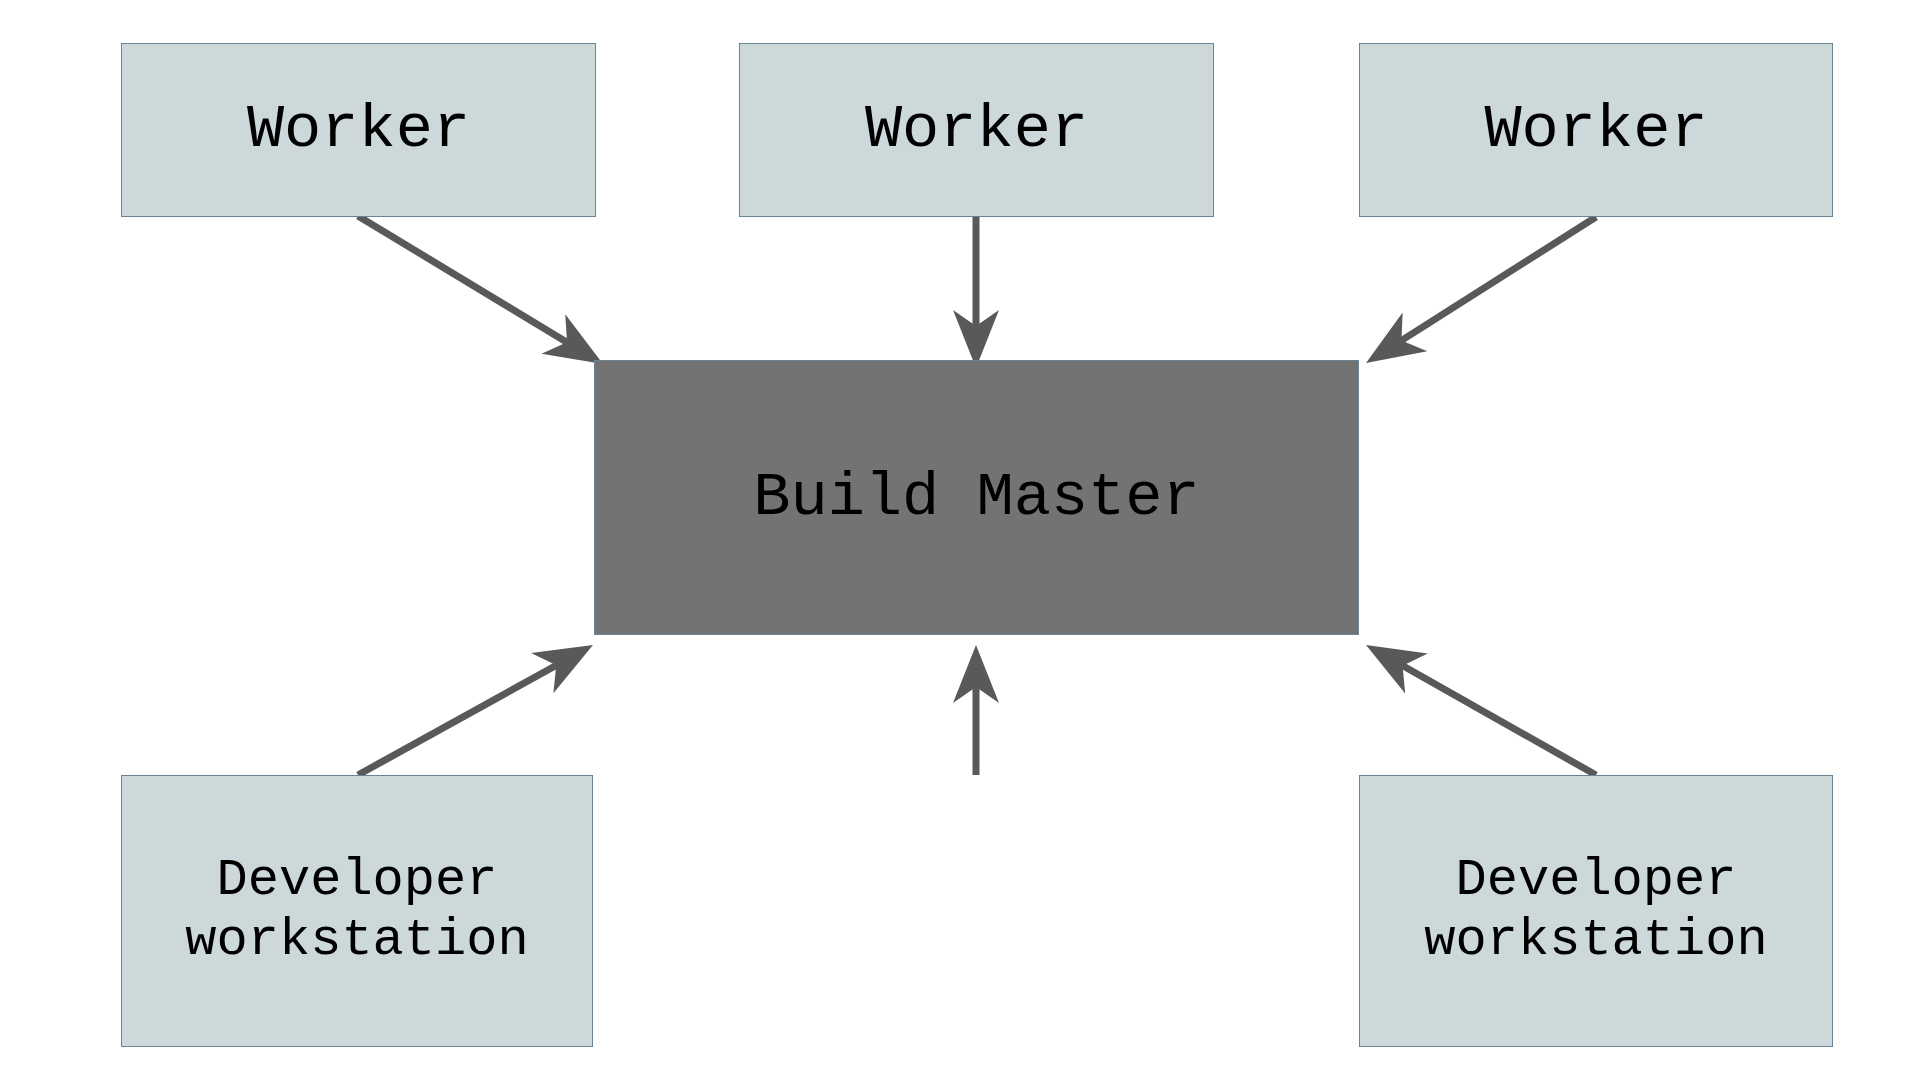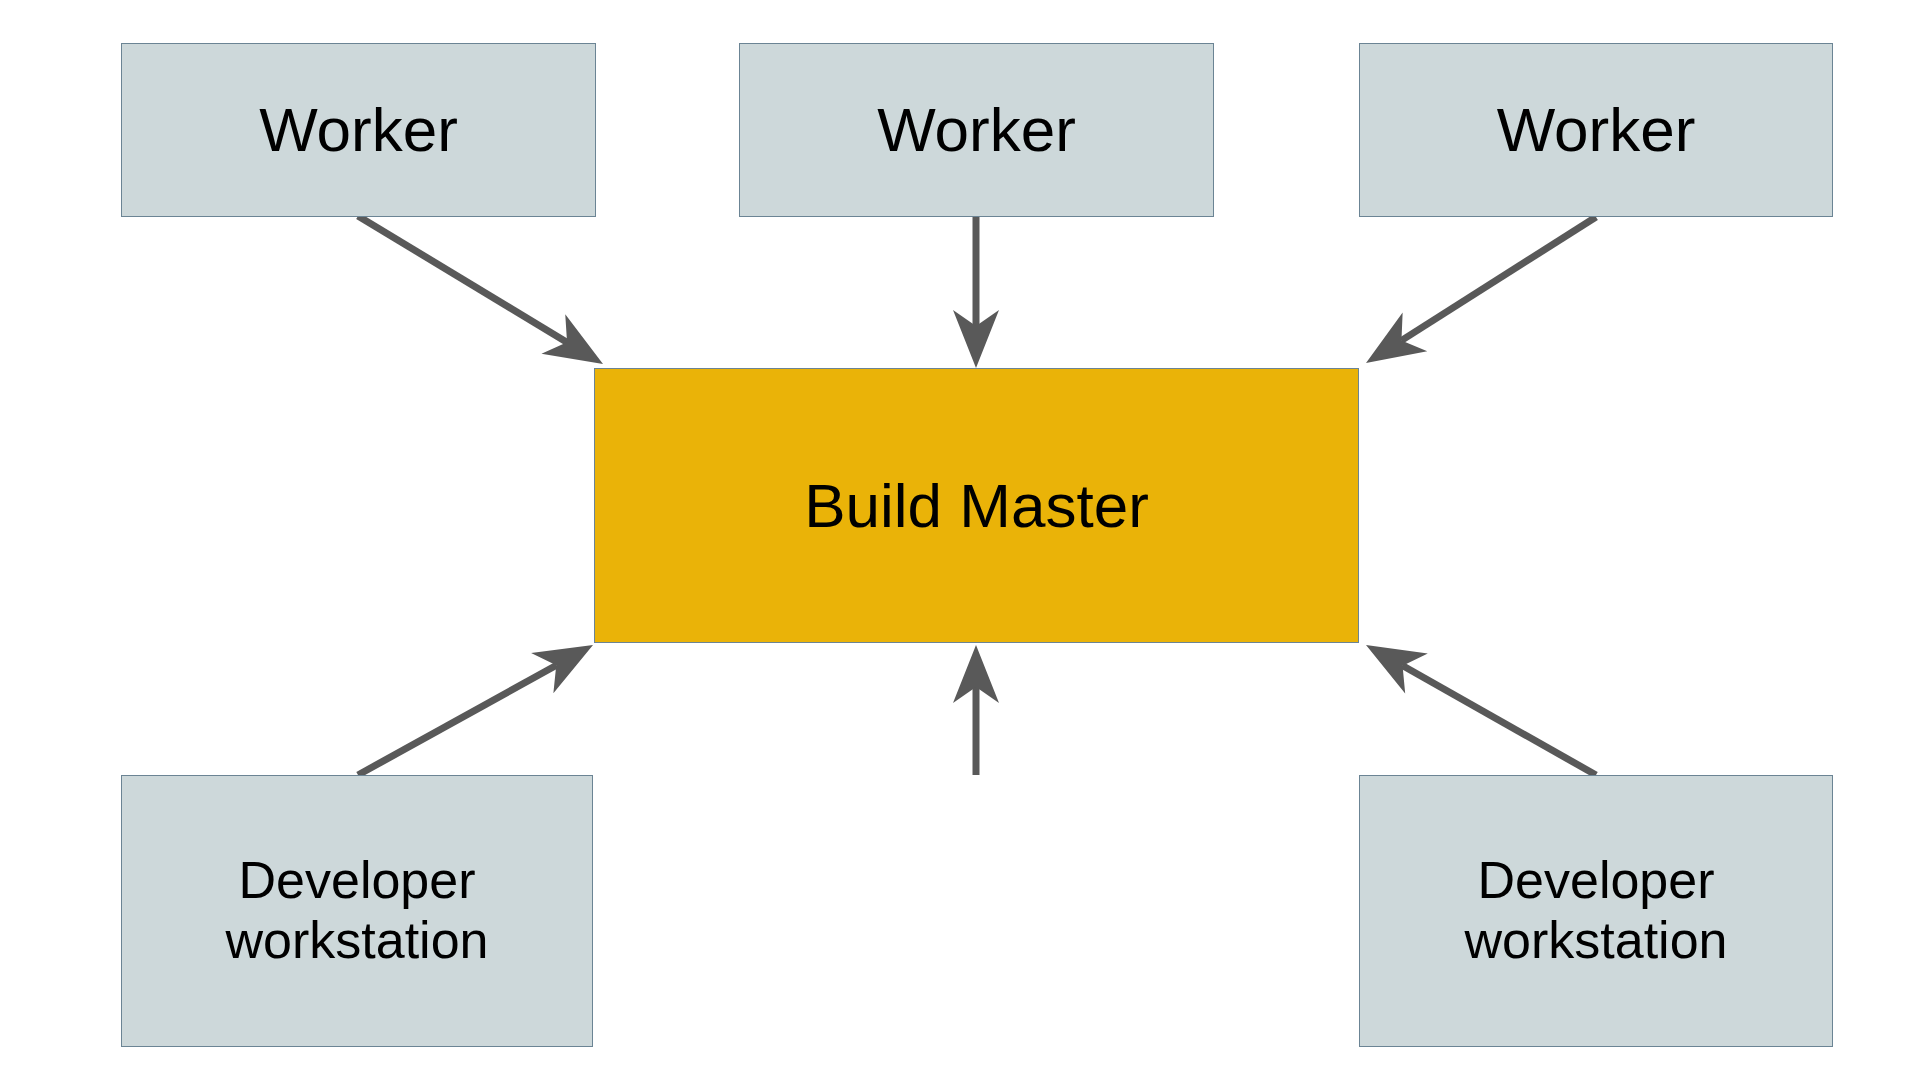--- a/index.html
+++ b/index.html
@@ -6,21 +6,21 @@
     margin: 0;
     padding: 0;
     background: #ffffff;
   }
   #canvas {
     position: relative;
     width: 1860px;
     height: 1090px;
     background: #ffffff;
     overflow: hidden;
-    font-family: Liberation Sans, sans-serif;
+    font-family: Liberation Mono, monospace;
   }
   .node {
     position: absolute;
     box-sizing: border-box;
     background: #cdd8da;
     border: 1px solid #6b8494;
     display: flex;
     align-items: center;
     justify-content: center;
     text-align: center;
@@ -94,21 +94,21 @@
   </div>
 
   <div class="node" id="node-worker-2" style="left: 739px; top: 43px; width: 475px; height: 174px; background: rgb(205, 216, 218); border-color: rgb(107, 132, 148);">
     <span class="node-label">Worker</span>
   </div>
 
   <div class="node" id="node-worker-3" style="left: 1359px; top: 43px; width: 474px; height: 174px; background: rgb(205, 216, 218); border-color: rgb(107, 132, 148);">
     <span class="node-label">Worker</span>
   </div>
 
-  <div class="node" id="node-build-master" style="left: 594px; top: 368px; width: 765px; height: 275px; background: #eab308; border-color: rgb(107, 132, 148);">
+  <div class="node" id="node-build-master" style="left: 594px; top: 360px; width: 765px; height: 275px; background: #737373; border-color: rgb(107, 132, 148);">
     <span class="node-label">Build Master</span>
   </div>
 
   <div class="node" id="node-dev-ws-left" style="left: 121px; top: 775px; width: 472px; height: 272px; background: rgb(205, 216, 218); border-color: rgb(107, 132, 148);">
     <span class="node-label two-line">Developer
 workstation</span>
   </div>
 
 
   <div class="node" id="node-dev-ws-right" style="left: 1359px; top: 775px; width: 474px; height: 272px; background: rgb(205, 216, 218); border-color: rgb(107, 132, 148);">

